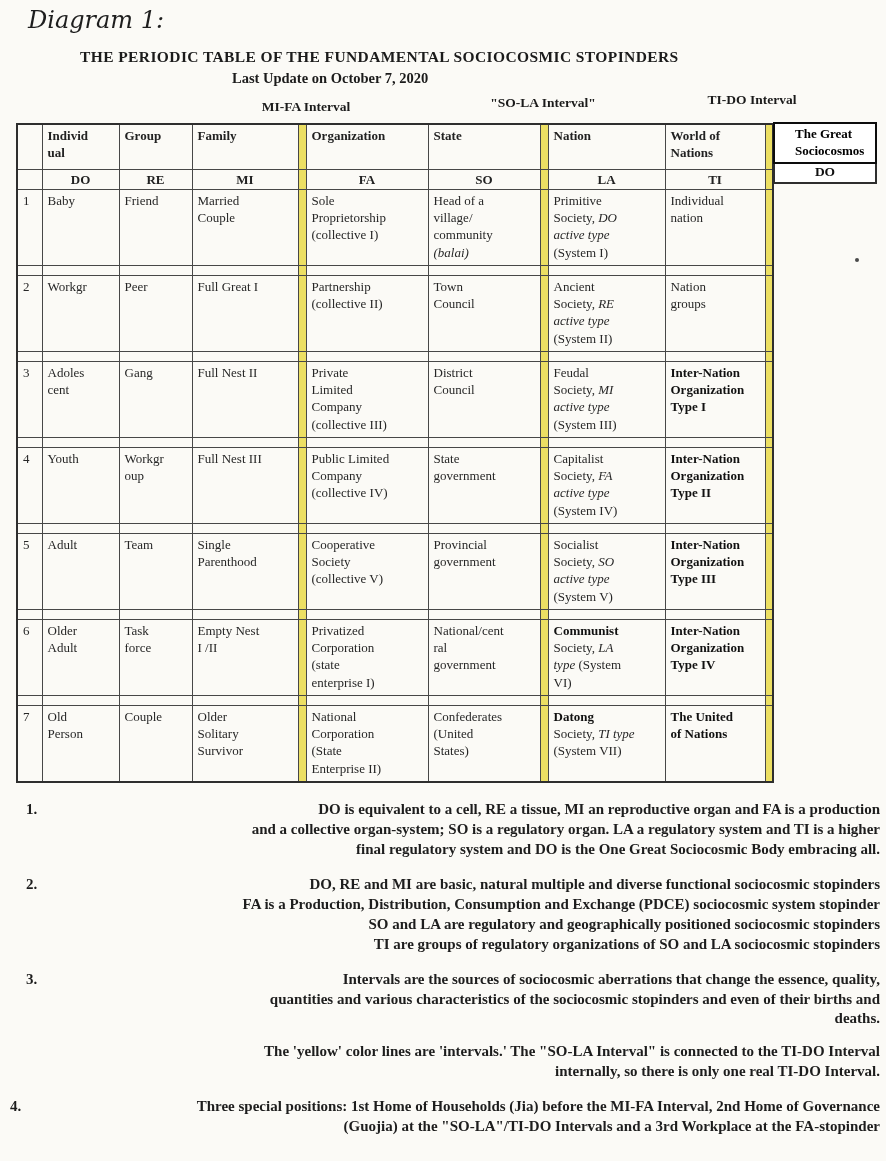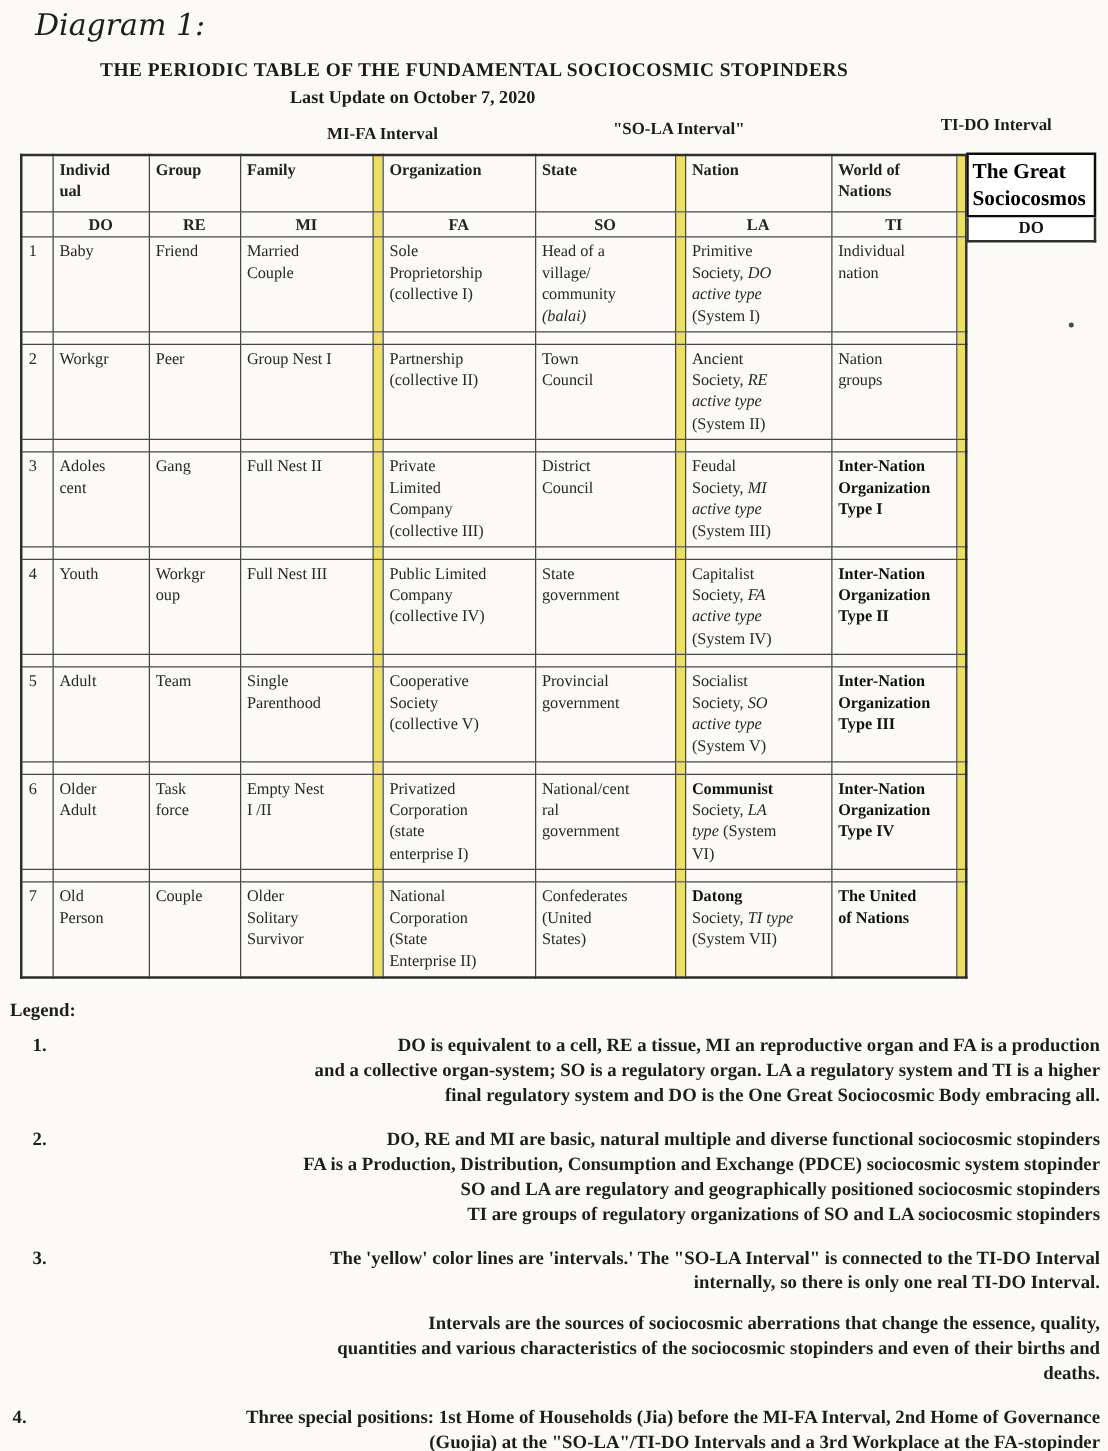--- a/index.html
+++ b/index.html
@@ -23,21 +23,21 @@
   .doc-subtitle{
     left:232px;top:70px;
     font-weight:700;font-size:14.5px;color:#1b1b1b;
   }
   .interval-label{
     font-weight:700;font-size:13.5px;color:#1b1b1b;white-space:nowrap;
     transform:translateX(-50%);
   }
   #lbl-mifa{left:306px;top:99px;}
   #lbl-sola{left:543px;top:95px;}
-  #lbl-tido{left:797px;top:92px;}
+  #lbl-tido{left:752px;top:92px;}
 
   
   table.stopinders{
     position:absolute;left:16px;top:123px;
     border-collapse:collapse;table-layout:fixed;
     width:756px;
     font-size:13px;line-height:1.32;
   }
   table.stopinders th,table.stopinders td{
     border:1px solid #474747;
@@ -55,22 +55,22 @@
   tr.space-row td{height:9px;padding:0;}
   .yellow{background:#ecdf63;padding:0 !important;}
   .it{font-style:italic;}
   .bd{font-weight:700;color:#111;text-align:center;}
   td.c-world .bd, td.c-world.bold-cell{font-weight:700;}
 
   
   .great-box{left:773px;top:122px;width:104px;}
   .great-title{
     border:2px solid #0c0c0c;background:#fff;
-    font-weight:700;font-size:17px;line-height:1.3;color:#000;
-    padding:2px 3px;white-space:pre-line;
+    font-weight:700;font-size:13px;line-height:1.3;color:#000;
+    padding:2px 20px;white-space:pre-line;
   }
   .great-note{
     border-left:2px solid #2e2e2e;border-right:2px solid #2e2e2e;border-bottom:2px solid #2e2e2e;
     font-weight:700;font-size:13.5px;text-align:center;color:#111;
     padding:0 0 2px 0;background:#fff;
   }
   .stray-dot{
     left:855px;top:258px;width:4px;height:4px;border-radius:50%;background:#4a4a4a;
   }
 
@@ -173,21 +173,21 @@
         <td></td>
         <td class="yellow" style="background: rgb(236, 223, 99);"></td>
         <td></td>
         <td></td>
         <td class="yellow" style="background: rgb(236, 223, 99);"></td>
       </tr>
       <tr class="data-row">
         <td class="c-num">2</td>
         <td class="c-individual">Workgr</td>
         <td class="c-group">Peer</td>
-        <td class="c-family">Group Nest I</td>
+        <td class="c-family">Full Great I</td>
         <td class="yellow" style="background: rgb(236, 223, 99);"></td>
         <td class="c-organization">Partnership
 (collective II)</td>
         <td class="c-state">Town
 Council</td>
         <td class="yellow" style="background: rgb(236, 223, 99);"></td>
         <td class="c-nation"><span>Ancient
 Society, </span><span class="it">RE
 active type</span><span>
 (System II)</span></td>
@@ -382,21 +382,20 @@
 
 <div class="abs great-box">
   <div class="great-title">The Great
 Sociocosmos</div>
   <div class="great-note">DO</div>
 </div>
 
 <div class="abs stray-dot"></div>
 
 <div class="abs legend">
-  <div class="legend-heading">Legend:</div>
   <div id="legend-items">
       <div class="legend-item">
         <div class="legend-num">1.</div>
         <div class="legend-blocks">
           <div class="legend-para">DO is equivalent to a cell, RE a tissue, MI an reproductive organ and FA is a production
 and a collective organ-system; SO is a regulatory organ. LA a regulatory system and TI is a higher
 final regulatory system and DO is the One Great Sociocosmic Body embracing all.</div>
         </div>
       </div>
       <div class="legend-item">
@@ -404,25 +403,25 @@
         <div class="legend-blocks">
           <div class="legend-para">DO, RE and MI are basic, natural multiple and diverse functional sociocosmic stopinders
 FA is a Production, Distribution, Consumption and Exchange (PDCE) sociocosmic system stopinder
 SO and LA are regulatory and geographically positioned sociocosmic stopinders
 TI are groups of regulatory organizations of SO and LA sociocosmic stopinders</div>
         </div>
       </div>
       <div class="legend-item">
         <div class="legend-num">3.</div>
         <div class="legend-blocks">
-          <div class="legend-para">The 'yellow' color lines are 'intervals.' The "SO-LA Interval" is connected to the TI-DO Interval
-internally, so there is only one real TI-DO Interval.</div>
           <div class="legend-para">Intervals are the sources of sociocosmic aberrations that change the essence, quality,
 quantities and various characteristics of the sociocosmic stopinders and even of their births and
 deaths.</div>
+          <div class="legend-para">The 'yellow' color lines are 'intervals.' The "SO-LA Interval" is connected to the TI-DO Interval
+internally, so there is only one real TI-DO Interval.</div>
         </div>
       </div>
       <div class="legend-item flush">
         <div class="legend-num">4.</div>
         <div class="legend-blocks">
           <div class="legend-para">Three special positions: 1st Home of Households (Jia) before the MI-FA Interval, 2nd Home of Governance
 (Guojia) at the "SO-LA"/TI-DO Intervals and a 3rd Workplace at the FA-stopinder</div>
         </div>
       </div>
     </div>

